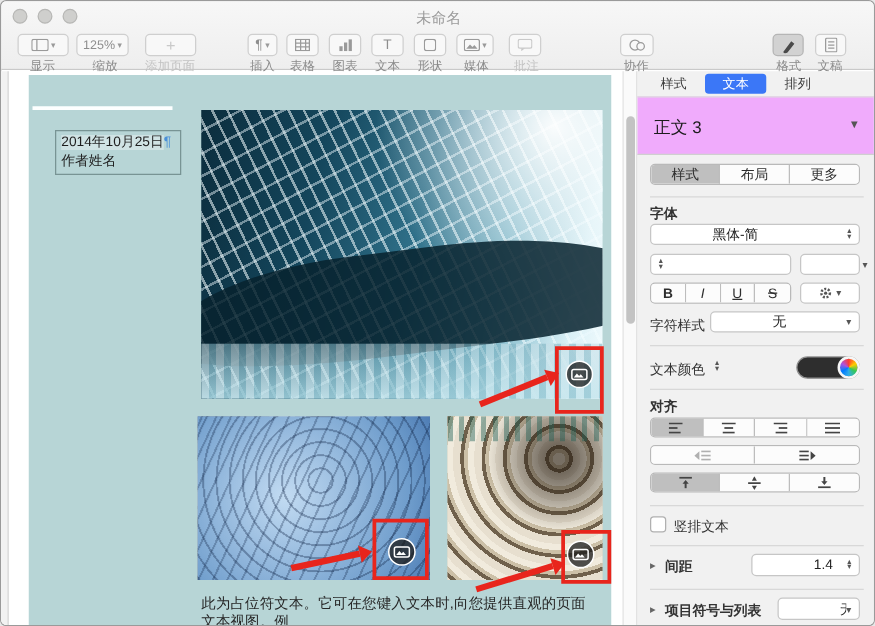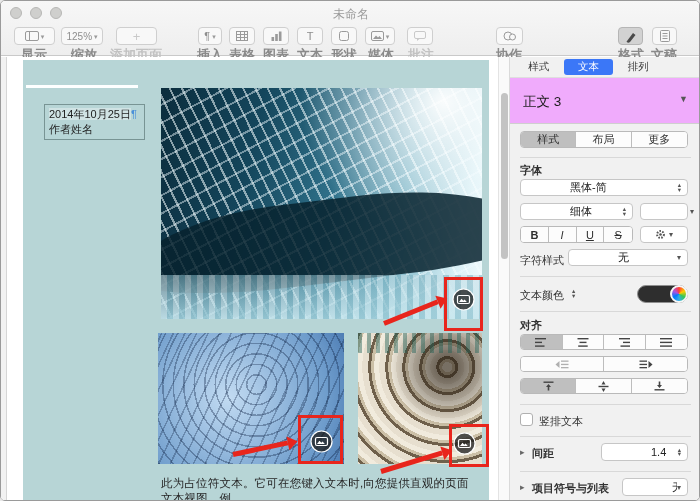--- a/index.html
+++ b/index.html
@@ -12,21 +12,21 @@
   .header { position:absolute; left:0; top:0; width:700px; height:55px;
             background:linear-gradient(#f7f7f7,#eeeeee); border-bottom:1px solid #c9c9c9; }
   .tl { position:absolute; top:6px; width:12px; height:12px; border-radius:50%;
         background:#cfcfcd; border:1px solid #b7b7b5; }
   .win-title { position:absolute; top:5px; left:0; width:700px; text-align:center;
                font-size:12px; color:#9b9b9b; }
   .tb-btn { position:absolute; top:26px; height:18px; display:flex; align-items:center; justify-content:center;
             gap:2px; background:#f8f8f8; border:1px solid #cfcfcf; border-radius:4px;
             color:#8e8e8e; font-size:10px; }
   .tb-btn.pressed { background:#d2d2d2; border-color:#b5b5b5; }
-  .tb-lbl { position:absolute; top:45px; transform:translateX(-50%); font-size:13px; color:#8a8a8a; white-space:nowrap;font-weight:bold; }
+  .tb-lbl { position:absolute; top:45px; transform:translateX(-50%); font-size:10px; color:#8a8a8a; white-space:nowrap; }
   .tb-lbl.dis { color:#c2c2c2; }
   .chev { font-size:7px; color:#9a9a9a; line-height:1; }
   .tb-glyph { font-size:11px; color:#8e8e8e; line-height:1; }
   svg.tbi { display:block; }
 
   
   .doc-area { position:absolute; left:0; top:56px; width:497px; height:445px; background:#ffffff; }
   .left-strip { position:absolute; left:0; top:56px; width:6px; height:445px;
                 background:#f2f2f2; border-right:1px solid #d6d6d6; }
   .page { position:absolute; left:22px; top:59px; width:466px; height:442px; background:#b7d5d6; }
@@ -320,21 +320,20 @@
 
     <div class="dd" style="left:10px;top:122px;width:168px;height:17px">
       <span class="grow">黑体-简</span>
       <span class="stepper">
           <span>▴</span>
           <span>▾</span>
         </span>
     </div>
 
     <div class="dd" style="left:10px;top:146px;width:113px;height:17px">
-      <span class="grow">细体</span>
       <span class="stepper">
           <span>▴</span>
           <span>▾</span>
         </span>
     </div>
     <div class="dd" style="left:130px;top:146px;width:48px;height:17px">
       <span class="grow">13</span>
       <span class="ddchev">▾</span>
     </div>
 

